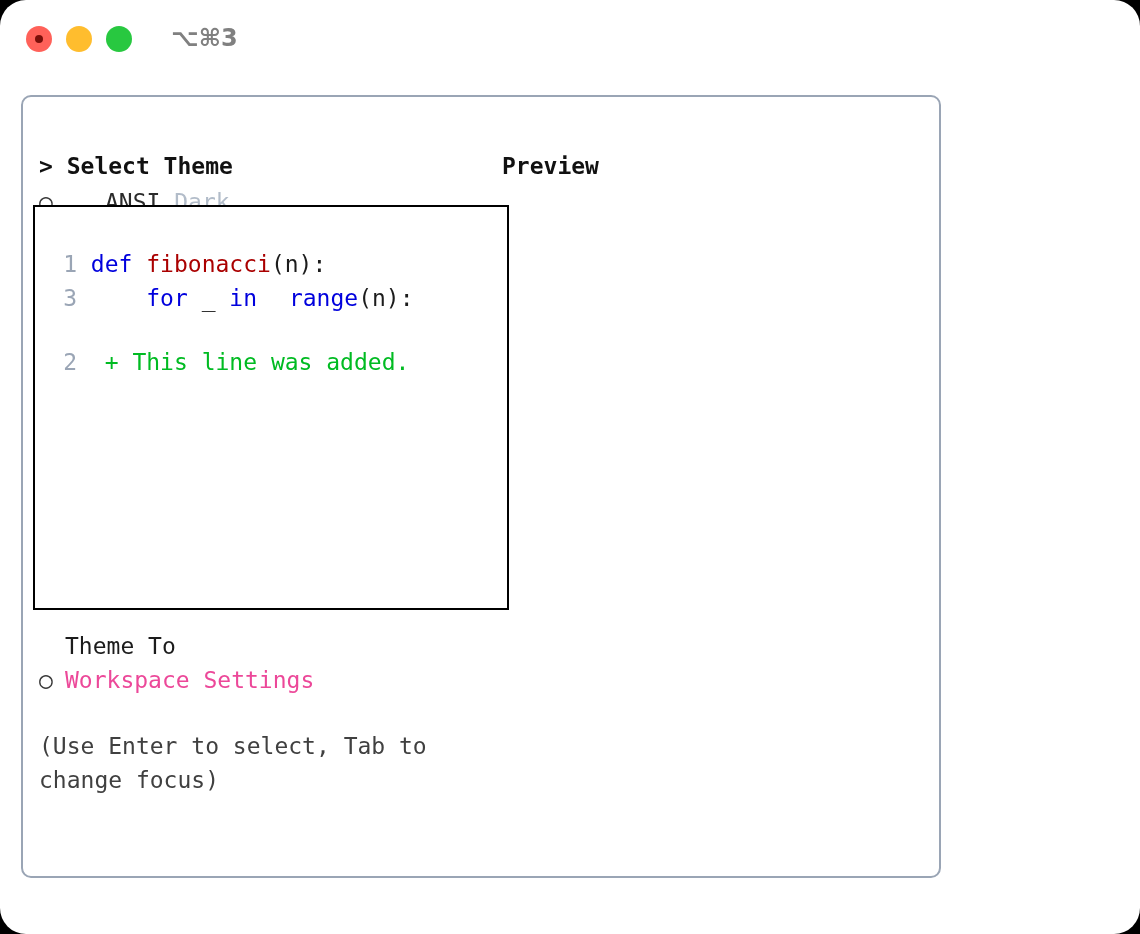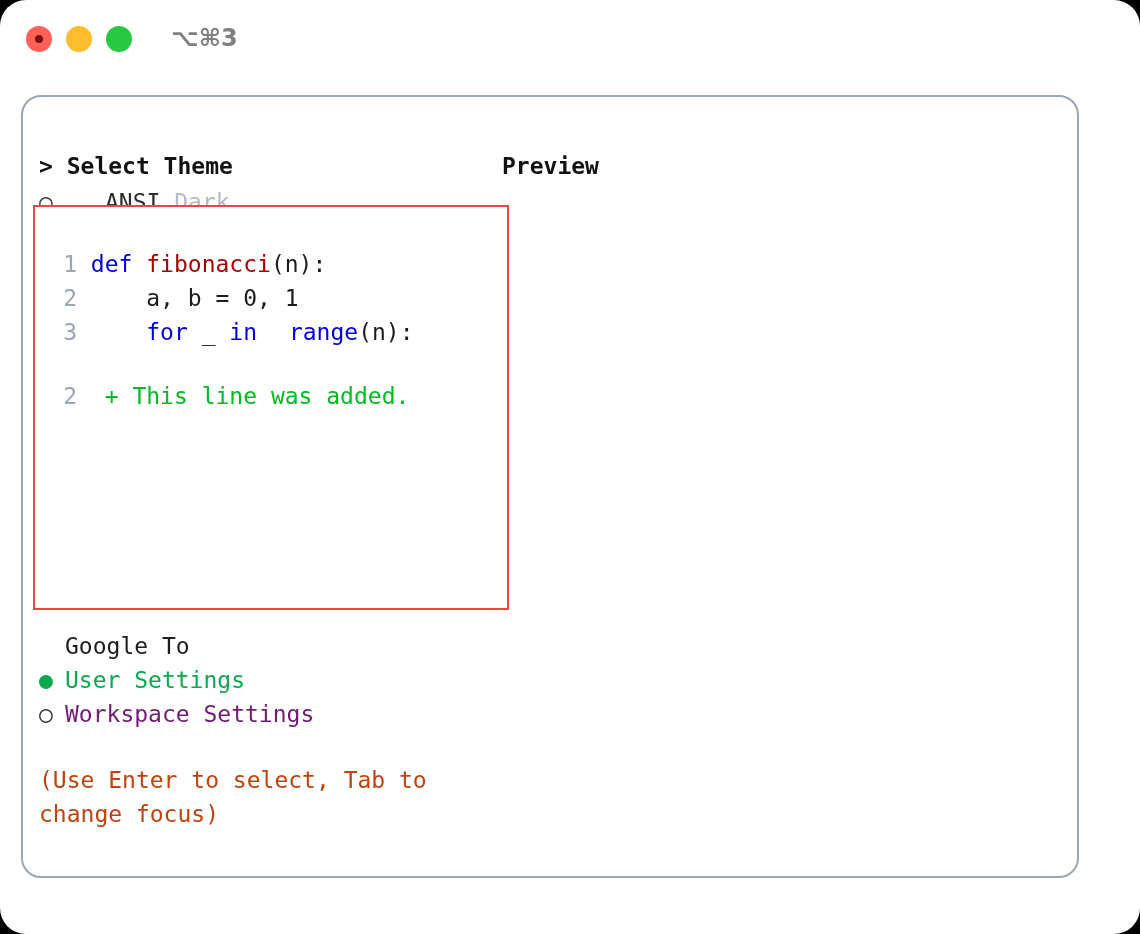--- a/index.html
+++ b/index.html
@@ -66,24 +66,24 @@
     letter-spacing: 0px;
     white-space: pre;
     font-family: "DejaVu Sans", "Liberation Sans", sans-serif;
   }
 
   
   #panel {
     position: absolute;
     left: 21px;
     top: 95px;
-    width: 1058px;
+    width: 920px;
     height: 783px;
     border: 2px solid #9aa5b5;
-    border-radius: 20px;
+    border-radius: 10px;
     box-sizing: border-box;
     background: #ffffff;
   }
 
   
   #left-col {
     position: absolute;
     left: 16px;
     top: 50px;
     width: 460px;
@@ -119,30 +119,30 @@
 
   #apply-hdr {
     height: 34px;
     line-height: 34px;
     font-size: 23px;
     color: #1c1c1c;
     white-space: pre;
     padding-left: 26px;
   }
 
-  .applylbl { color: #701a75; }
+  .applylbl { color: #ec4899; }
   .applylbl.sel { color: #0aa84f; }
 
   #spacer-a { height: 36px; }
 
   #hint {
     margin-top: 32px;
     font-size: 23px;
     line-height: 34px;
-    color: #c2410c;
+    color: #404040;
     width: 408px;
     white-space: pre-wrap;
   }
 
   
   #right-col {
     position: absolute;
     left: 479px;
     top: 50px;
     width: 500px;
@@ -156,21 +156,21 @@
     line-height: 38px;
     white-space: pre;
   }
 
   #preview-box {
     position: absolute;
     left: 10px;
     top: 108px;
     width: 476px;
     height: 405px;
-    border: 2px solid #ef4444;
+    border: 2px solid #000000;
     box-sizing: border-box;
     background: #ffffff;
   }
 
   #code-area {
     position: absolute;
     left: 10px;
     top: 40px;
     right: 6px;
   }
@@ -227,38 +227,36 @@
           <div class="row"><span class="bullet">○</span><span class="tname">ANSI Light</span><span> </span><span class="tsuffix">Light</span></div>
           <div class="row"><span class="bullet">○</span><span class="tname">Ayu Light</span><span> </span><span class="tsuffix">Light</span></div>
           <div class="row"><span class="bullet sel">●</span><span class="tname sel">Default Light</span><span> </span><span class="tsuffix">Light</span></div>
           <div class="row"><span class="bullet">○</span><span class="tname">GitHub Light</span><span> </span><span class="tsuffix">Light</span></div>
           <div class="row"><span class="bullet">○</span><span class="tname">Google Code</span><span> </span><span class="tsuffix">Light</span></div>
           <div class="row"><span class="bullet">○</span><span class="tname">XCode</span><span> </span><span class="tsuffix">Light</span></div>
         </div>
 
       <div id="spacer-a"></div>
 
-      <div id="apply-hdr">Google To</div>
+      <div id="apply-hdr">Theme To</div>
       <div id="apply-rows">
-          <div class="row"><span class="bullet sel">●</span><span class="applylbl sel">User Settings</span></div>
           <div class="row"><span class="bullet">○</span><span class="applylbl">Workspace Settings</span></div>
         </div>
 
       <div id="hint">(Use Enter to select, Tab to change focus)</div>
     </div>
 
     <div id="right-col">
       <div id="preview-title">Preview</div>
     </div>
 
     <div id="preview-box">
       <div id="code-area">
         <div id="code-rows">
             <div class="cline"><span class="lnum">1</span><span> </span><span class="kw">def</span><span class="plain"> </span><span class="fname">fibonacci</span><span class="plain">(n):</span></div>
-            <div class="cline"><span class="lnum">2</span><span> </span><span class="plain">    a, b = 0, 1</span></div>
             <div class="cline"><span class="lnum">3</span><span> </span><span class="plain">    </span><span class="kw">for</span><span class="plain"> _ </span><span class="kw">in</span><span class="plain"> </span><span class="builtin">range</span><span class="plain">(n):</span></div>
           </div>
         <div id="diff-gap"></div>
         <div id="diff-rows">
             <div class="cline"><span class="lnum">2</span><span>  </span><span class="dadd">+ </span><span class="dadd">This line was added.</span></div>
           </div>
       </div>
     </div>
 
   </div>

